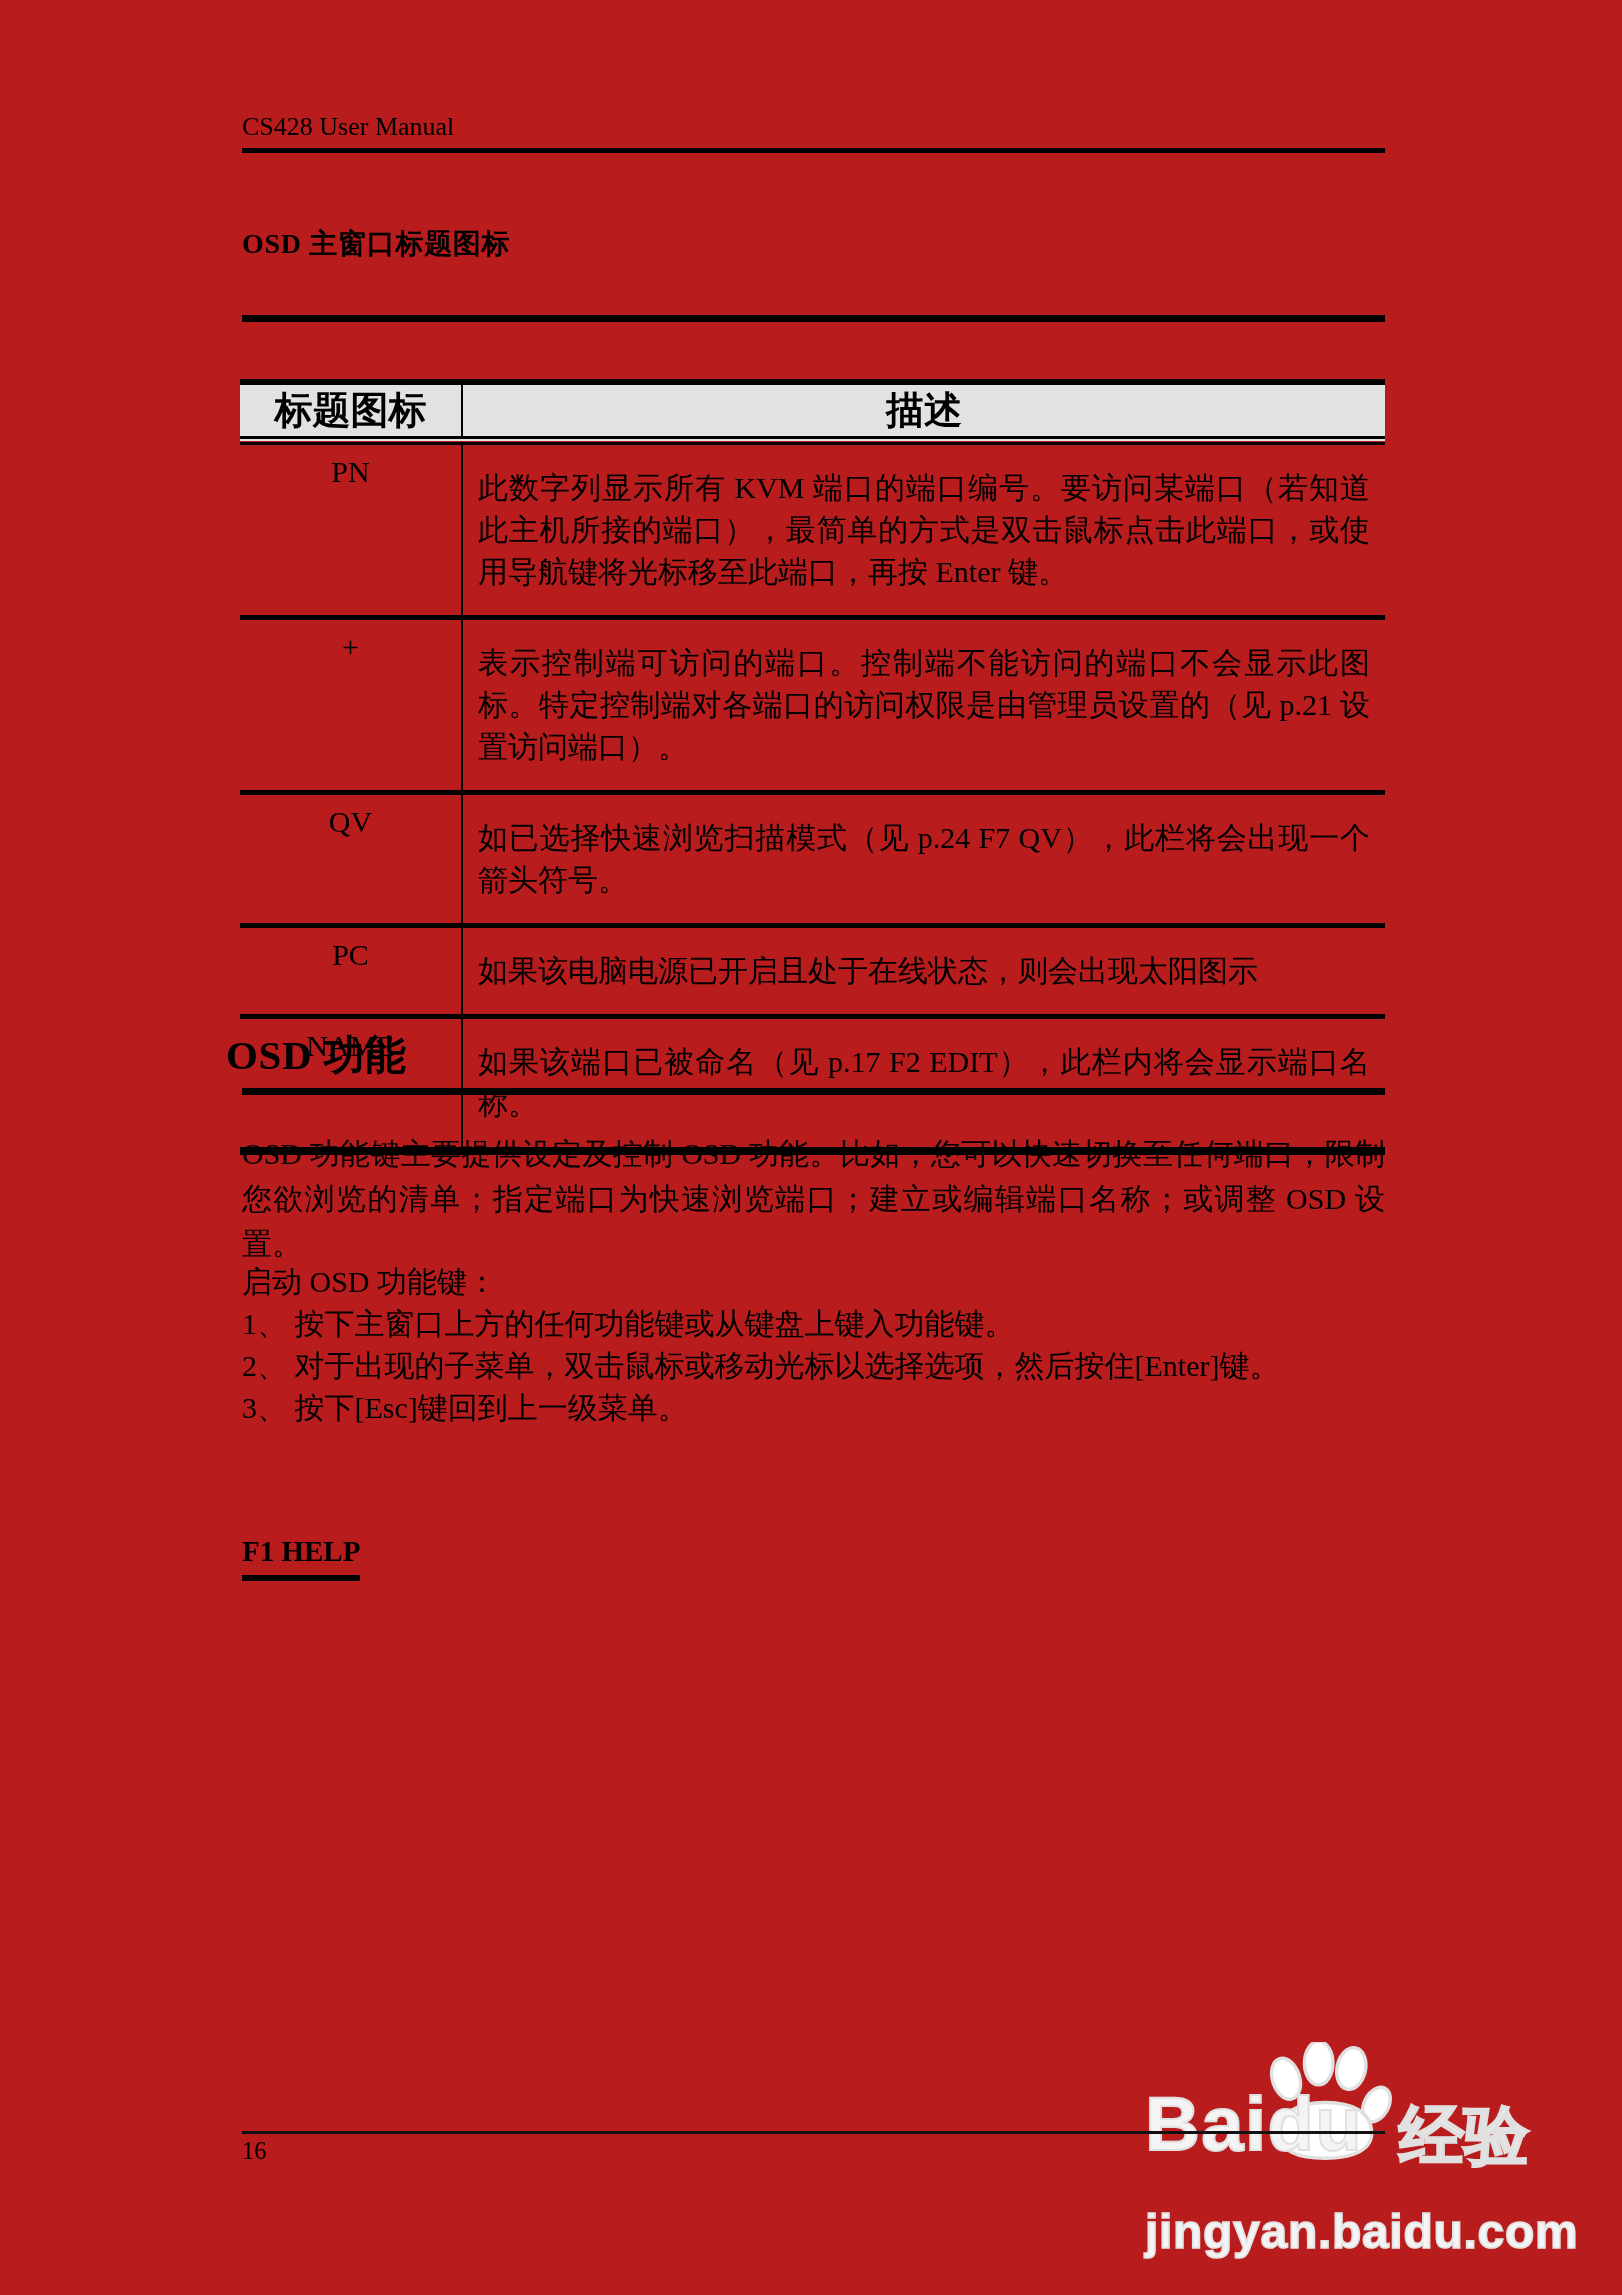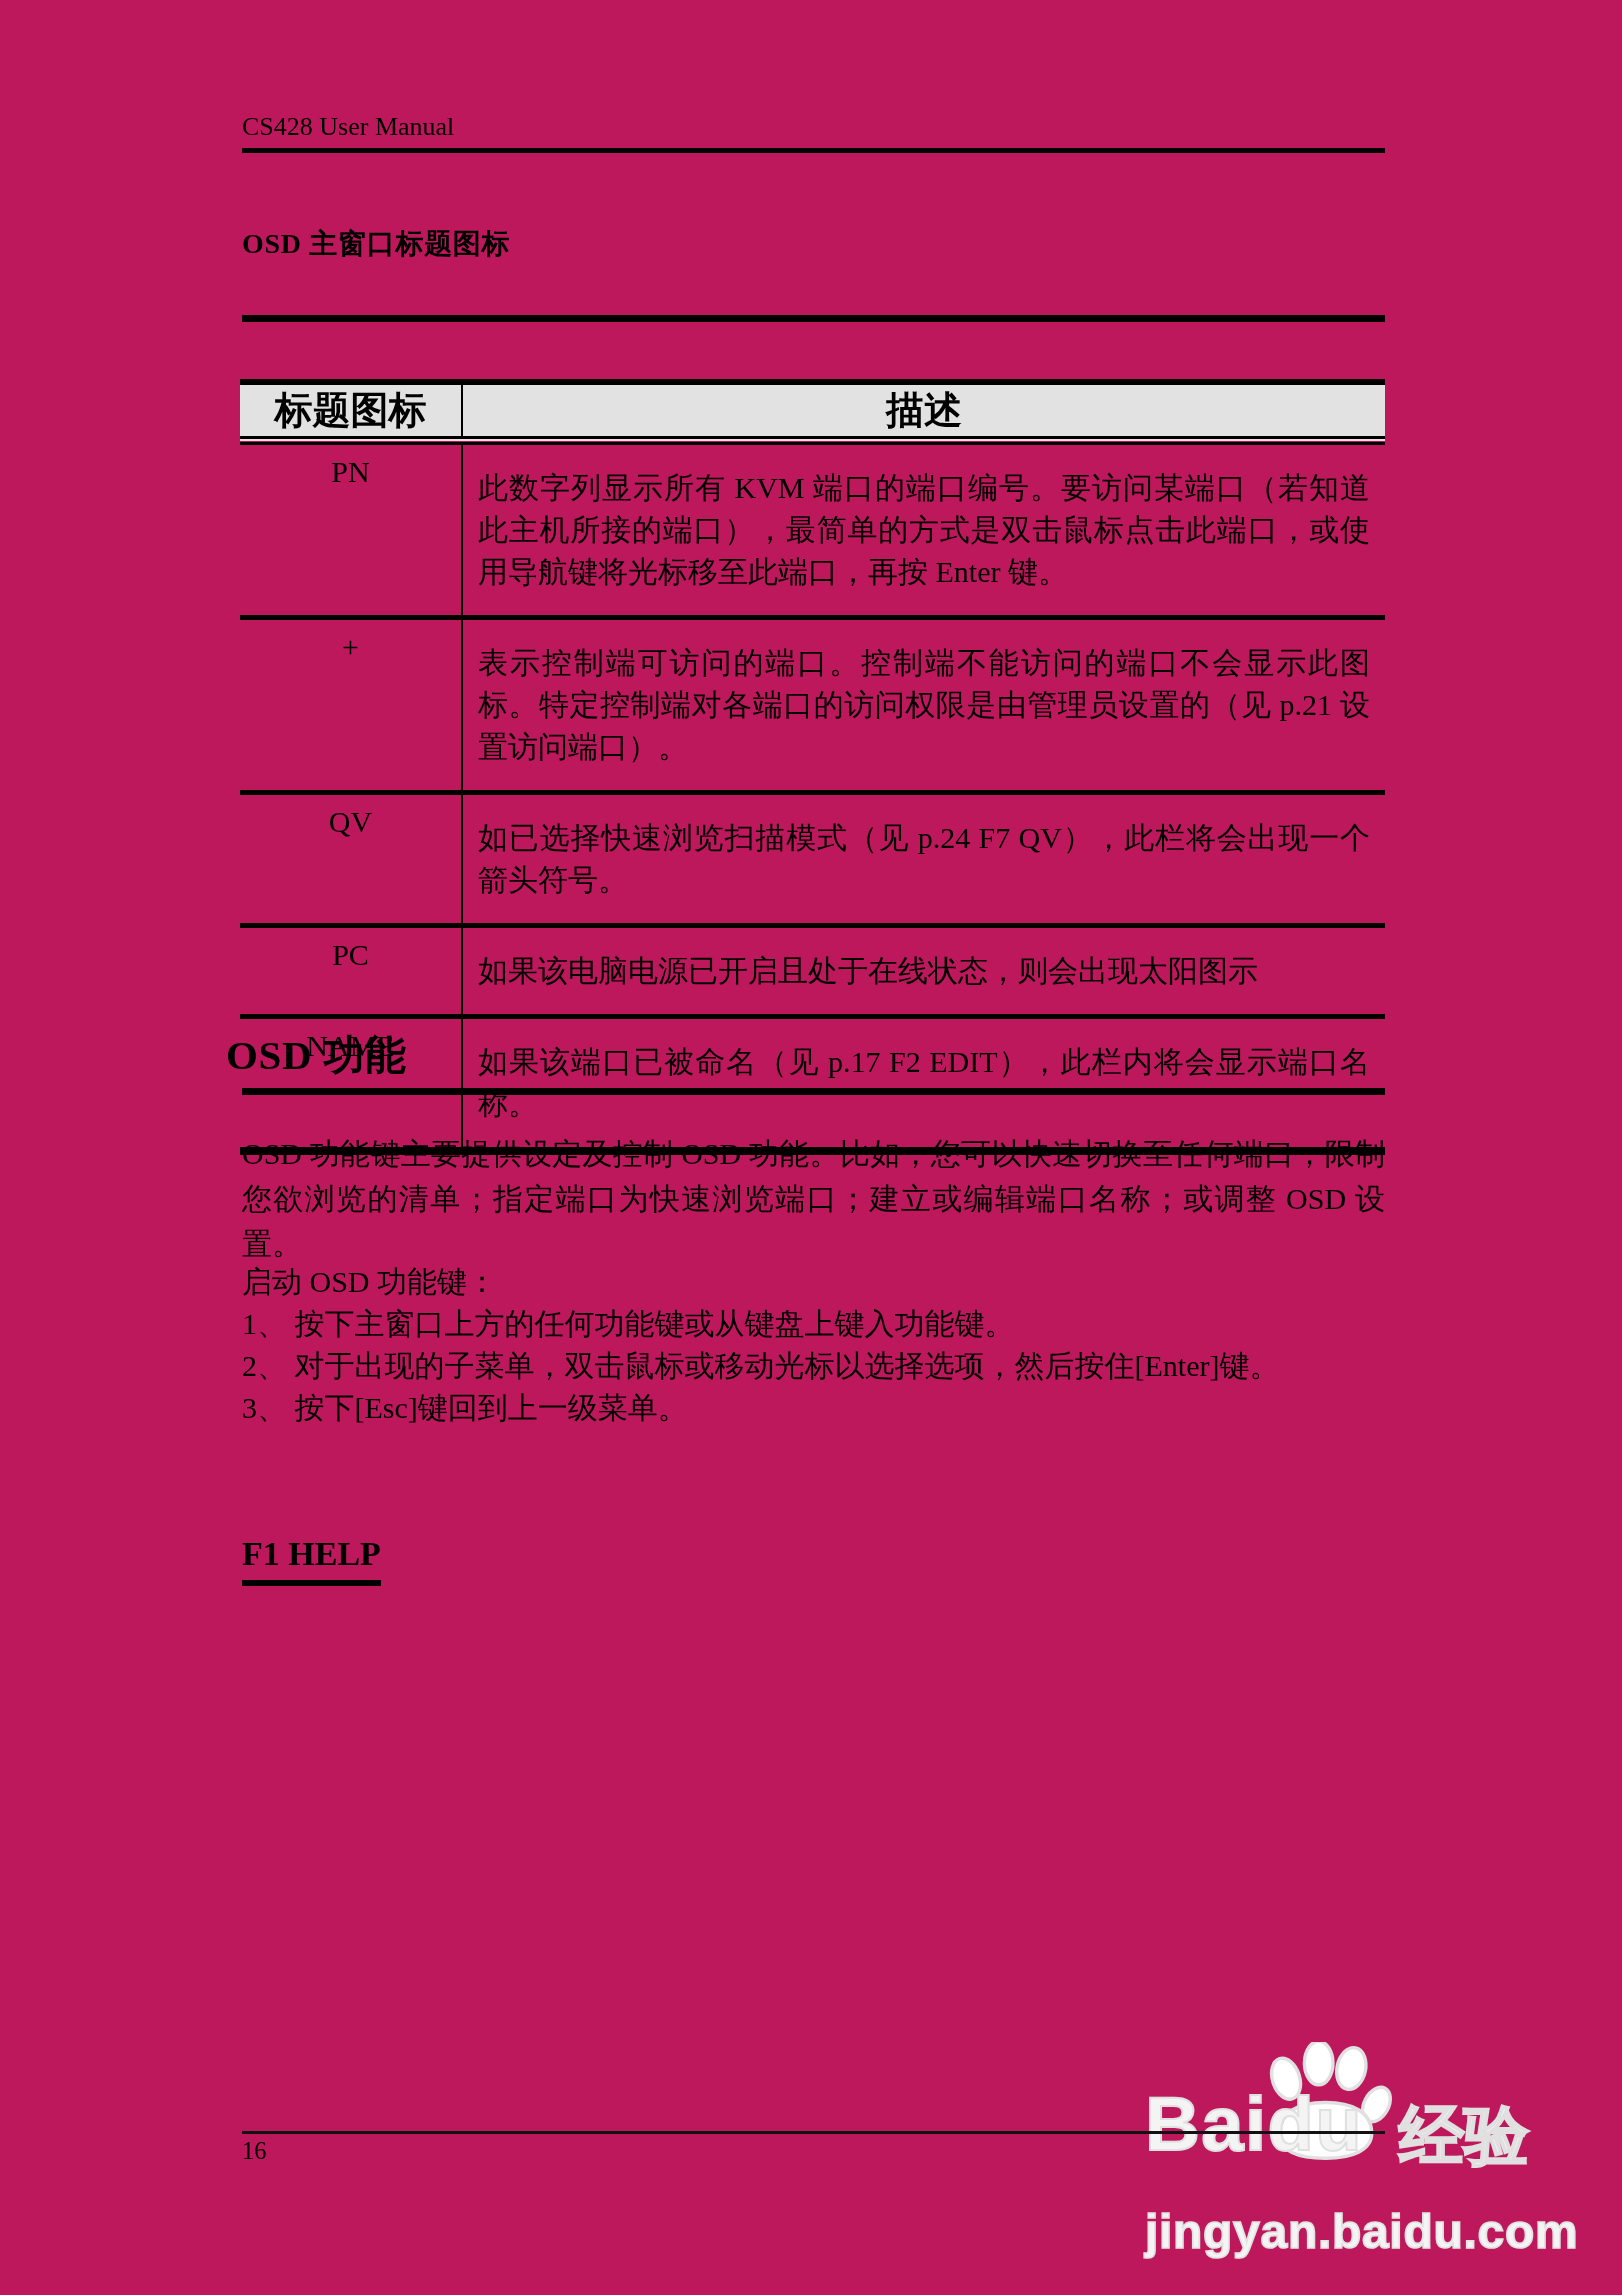--- a/index.html
+++ b/index.html
@@ -1,20 +1,20 @@
 <!DOCTYPE html>
 <html style="font-size:11px"><head>
 <meta charset="utf-8">
 <style>
   html, body { margin: 0; padding: 0; background: #888; }
   .page {
     position: relative;
     width: 1622px; height: 2295px;
     margin: 0 auto;
-    background: #be185d;
+    background: #b91c1c;
     font-family: "Liberation Serif", "DejaVu Serif", serif;
     color: #000;
     overflow: hidden;
   }
   .abs { position: absolute; }
 
   
   .doc-header { left: 242px; top: 112px; font-size: 26px; }
   .header-rule { left: 242px; top: 148px; width: 1143px; height: 4.8px; background: #000; }
 
@@ -45,21 +45,21 @@
 
   
   .h2-main { left: 226px; top: 1028px; font-size: 41px; font-weight: bold; letter-spacing: 0.7px; }
   .h2-rule { left: 242px; top: 1088px; width: 1143px; height: 6.8px; background: #000; }
   .intro-par { left: 242px; top: 1131px; width: 1143px; font-size: 30px; line-height: 45px; text-align: justify; }
   .steps-block { left: 242px; top: 1261px; width: 1143px; font-size: 30px; }
   .steps-block div { line-height: 42px; }
 
   
   .f1-title {
-    left: 242px; top: 1535px; font-size: 34px; font-weight: bold;
+    left: 242px; top: 1535px; font-size: 29px; font-weight: bold;
     border-bottom: 6.8px solid #000; padding-bottom: 6.8px; display: inline-block;
   }
   .f1-par { left: 242px; top: 1640px; width: 1143px; font-size: 30px; line-height: 43px; text-align: justify; }
   .f1-par b { font-weight: bold; }
 
   
   .footer-rule { left: 242px; top: 2131px; width: 1143px; height: 2.7px; background: #111; z-index: 3; }
   .page-num { left: 242px; top: 2137px; font-size: 24.5px; z-index: 3; }
 
   

